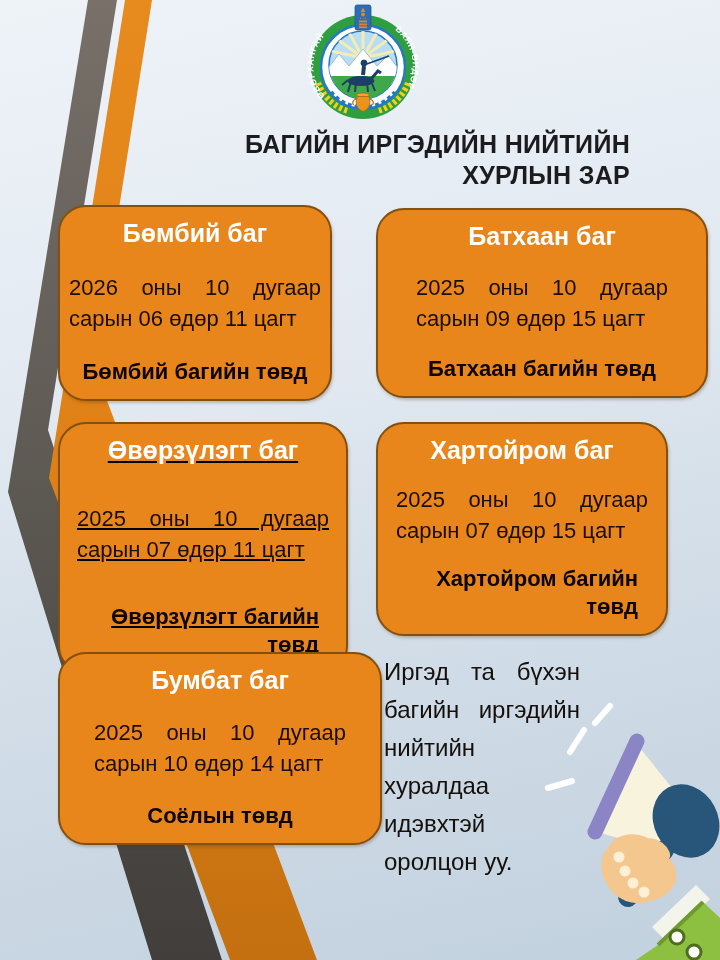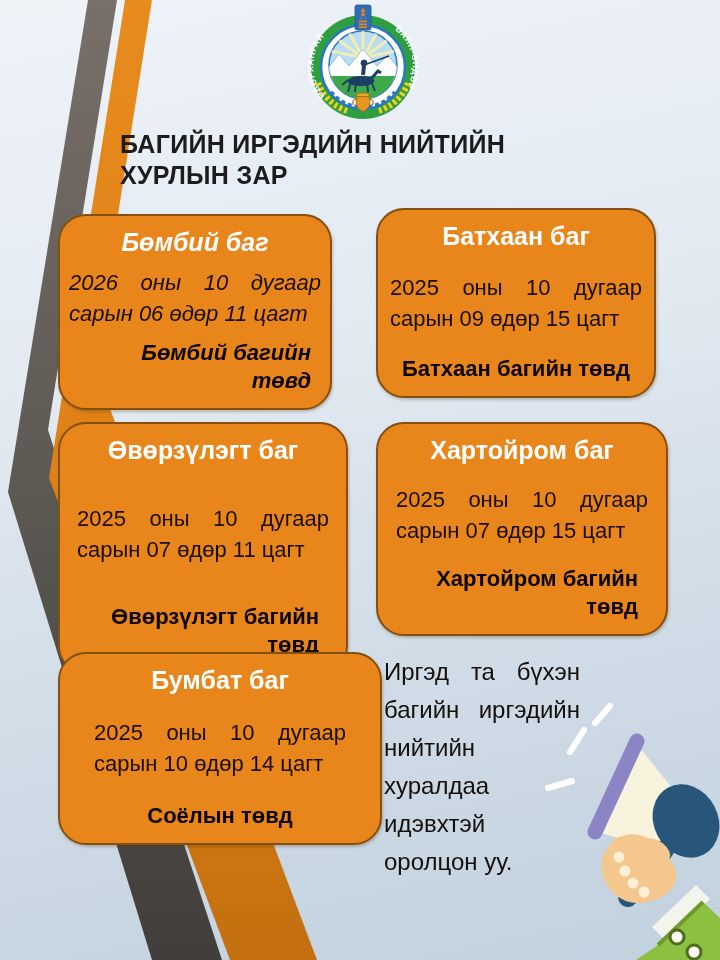--- a/index.html
+++ b/index.html
@@ -4,34 +4,34 @@
 <style>
   html,body{margin:0;padding:0;}
   .poster{
     position:relative;width:720px;height:960px;overflow:hidden;
     background:linear-gradient(168deg,#eef3f8 0%,#e2e9f1 38%,#d3dee8 62%,#c2d1df 100%);
     font-family:"Liberation Sans",sans-serif;
   }
   .stripes{position:absolute;left:0;top:0;}
   .emblem{position:absolute;left:301px;top:4px;width:124px;height:118px;}
   .title{
-    position:absolute;left:120px;top:129px;width:510px;text-align:left;
+    position:absolute;left:120px;top:129px;width:510px;text-align:right;
     font-weight:bold;font-size:25px;line-height:31px;color:#1c1c1e;letter-spacing:.3px;
   }
   .card{
     position:absolute;background:#e8861c;border:2px solid #84500f;border-radius:28px;
     box-sizing:border-box;display:flex;flex-direction:column;justify-content:space-between;
     align-items:center;padding:12px 14px 14px;box-shadow:1px 2px 3px rgba(90,50,0,.28);
   }
   .card-title{font-size:25px;font-weight:bold;color:#ffffff;text-align:center;}
   .card-body{font-size:22px;color:#1a0d03;text-align:justify;width:252px;line-height:1.42;}
   .card-loc{font-size:22px;font-weight:bold;color:#0d0600;text-align:right;max-width:232px;line-height:1.25;}
-  .card1{left:58px;top:214px;width:274px;height:196px;font-style:italic;}
-  .card2{left:376px;top:208px;width:280px;height:190px;}
-  .card3{left:58px;top:422px;width:290px;height:252px;}
+  .card1{left:58px;top:205px;width:274px;height:196px;}
+  .card2{left:376px;top:208px;width:332px;height:190px;}
+  .card3{left:58px;top:422px;width:290px;height:252px;text-decoration:underline;}
   .card4{left:376px;top:422px;width:292px;height:214px;}
   .card5{left:58px;top:652px;width:324px;height:193px;}
   .message{
     position:absolute;left:384px;top:653px;width:196px;
     font-size:24px;line-height:1.58;text-align:justify;color:#15100b;
   }
   .megaphone{position:absolute;left:540px;top:690px;width:180px;height:270px;}
 </style>
 </head>
 <body>

